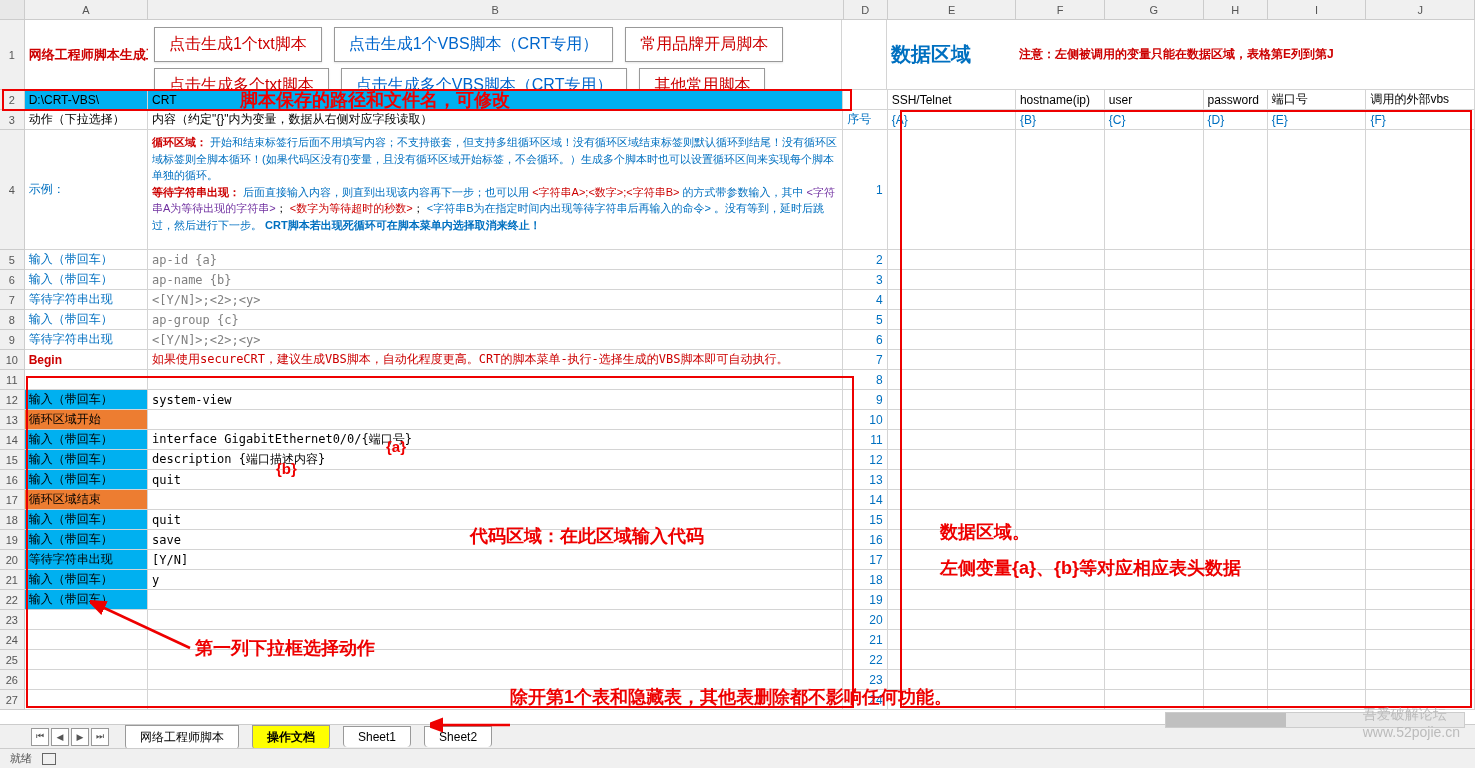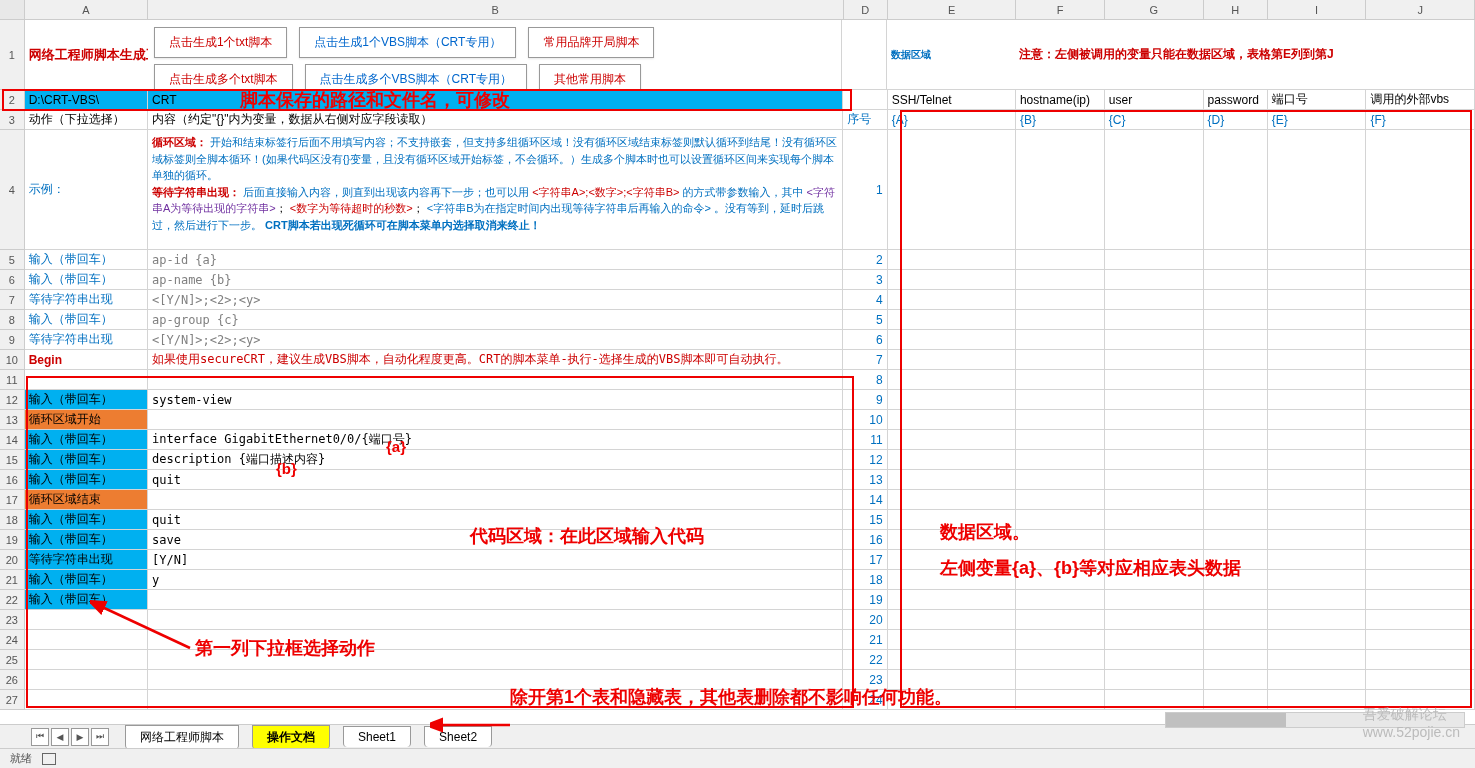--- a/index.html
+++ b/index.html
@@ -14,21 +14,21 @@
 .cell { border-right: 1px solid #d4d4d4; border-bottom: 1px solid #d4d4d4; padding: 2px 4px; overflow: hidden; white-space: nowrap; display: flex; align-items: center; position: relative; }
 .colA { width: 125px; }
 .colB { width: 705px; }
 .colD { width: 45px; justify-content: flex-end; }
 .colE { width: 130px; }
 .colF { width: 90px; }
 .colG { width: 100px; }
 .colH { width: 65px; }
 .colI { width: 100px; }
 .colJ { width: 110px; }
-.btn { display: inline-block; background: #fff; border: 1px solid #999; padding: 6px 14px; margin: 3px 6px; font-size: 12px; color: #c00; cursor: pointer; box-shadow: 0 1px 2px rgba(0,0,0,0.1); }
+.btn { display: inline-block; background: #fff; border: 1px solid #999; padding: 6px 14px; margin: 3px 6px; font-size: 16px; color: #c00; cursor: pointer; box-shadow: 0 1px 2px rgba(0,0,0,0.1); }
 .btn.blue { color: #0066cc; }
 .title-red { color: #c00; font-weight: bold; font-size: 13px; }
 .bg-cyan { background: #00b0f0; }
 .bg-orange { background: #ed7d31; }
 .txt-blue { color: #0070c0; }
 .txt-purple { color: #7030a0; }
 .txt-red { color: #c00; font-weight: bold; }
 .txt-redp { color: #c00; }
 .txt-gray { color: #808080; }
 .small { font-size: 11px; }
@@ -76,21 +76,21 @@
         <span class="btn">点击生成1个txt脚本</span>
         <span class="btn blue">点击生成1个VBS脚本（CRT专用）</span>
         <span class="btn">常用品牌开局脚本</span>
         <div style="flex-basis:100%;height:0"></div>
         <span class="btn">点击生成多个txt脚本</span>
         <span class="btn blue">点击生成多个VBS脚本（CRT专用）</span>
         <span class="btn">其他常用脚本</span>
       </div>
       <div class="cell colD"></div>
       <div class="cell colE" style="border-right:none">
-          <span class="txt-blue" style="font-weight:bold;font-size:10px">数据区域</span>
+          <span class="txt-blue" style="font-weight:bold;font-size:20px">数据区域</span>
         </div>
       <div class="cell colF" style="border-right:none;overflow:visible">
           <span class="txt-redp" style="font-weight:bold;white-space:nowrap">注意：左侧被调用的变量只能在数据区域，表格第E列到第J</span>
         </div>
       <div class="cell colG" style="border-right:none"></div>
       <div class="cell colH" style="border-right:none"></div>
       <div class="cell colI" style="border-right:none"></div>
       <div class="cell colJ"></div>
     </div>
 

